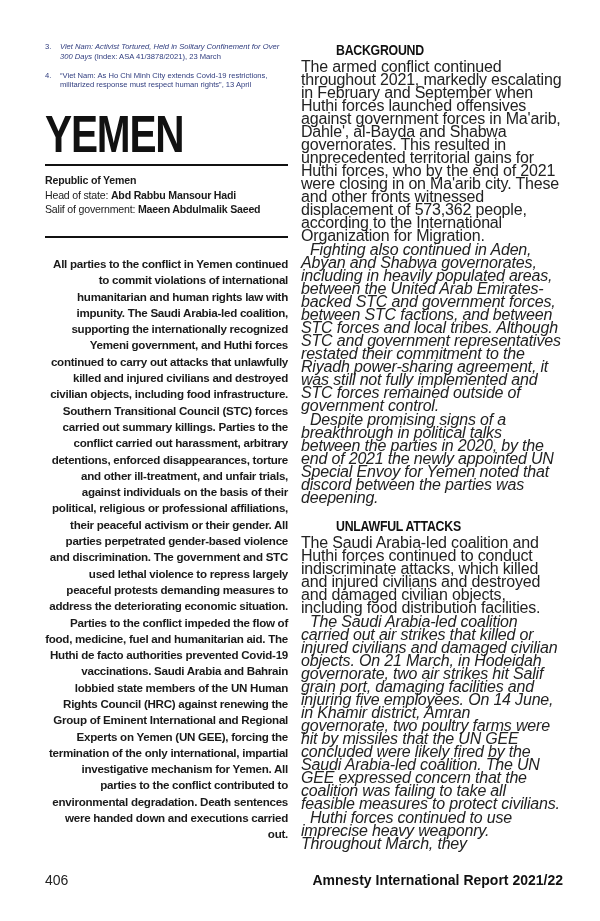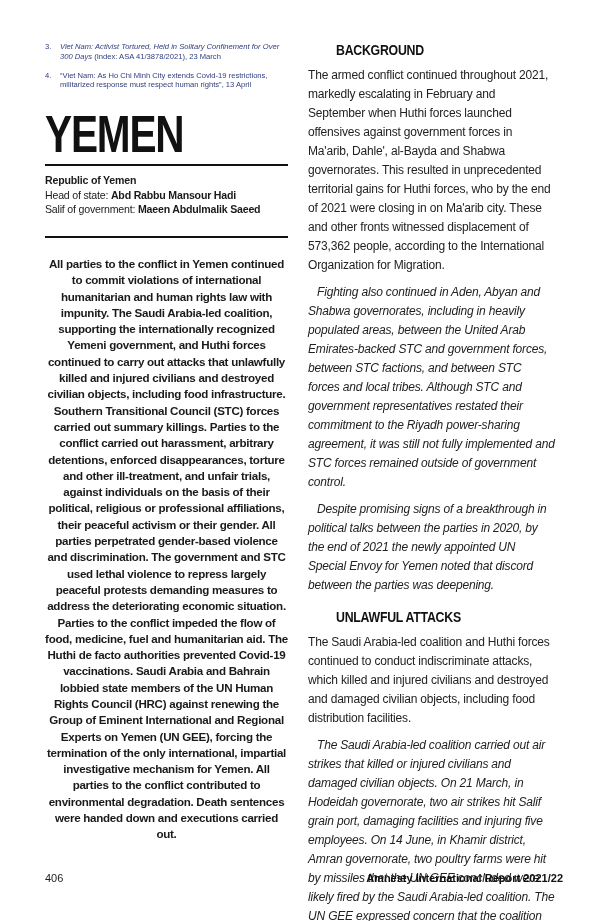--- a/index.html
+++ b/index.html
@@ -38,47 +38,47 @@
     letter-spacing:-0.2px;
   }
   .country-info b{font-weight:700;}
   .intro{
     margin-top:18px;
     font-weight:700;
     font-size:11.6px;
     line-height:16.3px;
     letter-spacing:-0.28px;
     color:#1a1a1a;
-    text-align:center;
+    text-align:right;
   }
   
   .right-col{position:absolute;left:300px;top:42px;width:263px;}
   .section-heading{
     margin:0 0 2px 0;
     font-size:14.5px;
     font-weight:700;
     line-height:16px;
     color:#111;
     padding-left:36px;
   }
   .section-heading .cond{display:inline-block;transform:scaleX(0.85);transform-origin:0 50%;white-space:nowrap;letter-spacing:-0.3px;}
   .section + .section{margin-top:14px;}
   .section p{
-    margin:8px;
-    font-size:12px;
-    line-height:19px;
+    margin:1px;
+    font-size:16px;
+    line-height:13px;
     letter-spacing:-0.18px;
     color:#222;
   }
   .section p.indent{text-indent:9px;font-style:italic;}
   
   .footer{
     position:absolute;left:45px;right:37px;top:872px;
     display:flex;justify-content:space-between;align-items:baseline;
-    font-size:11px;
+    font-size:14px;
   }
   .footer .page-num{font-weight:400;color:#222;}
   .footer .report-title{font-weight:700;color:#111;}
 </style>
 </head>
 <body>
 
 <div class="page">
 
   <div class="left-col">

